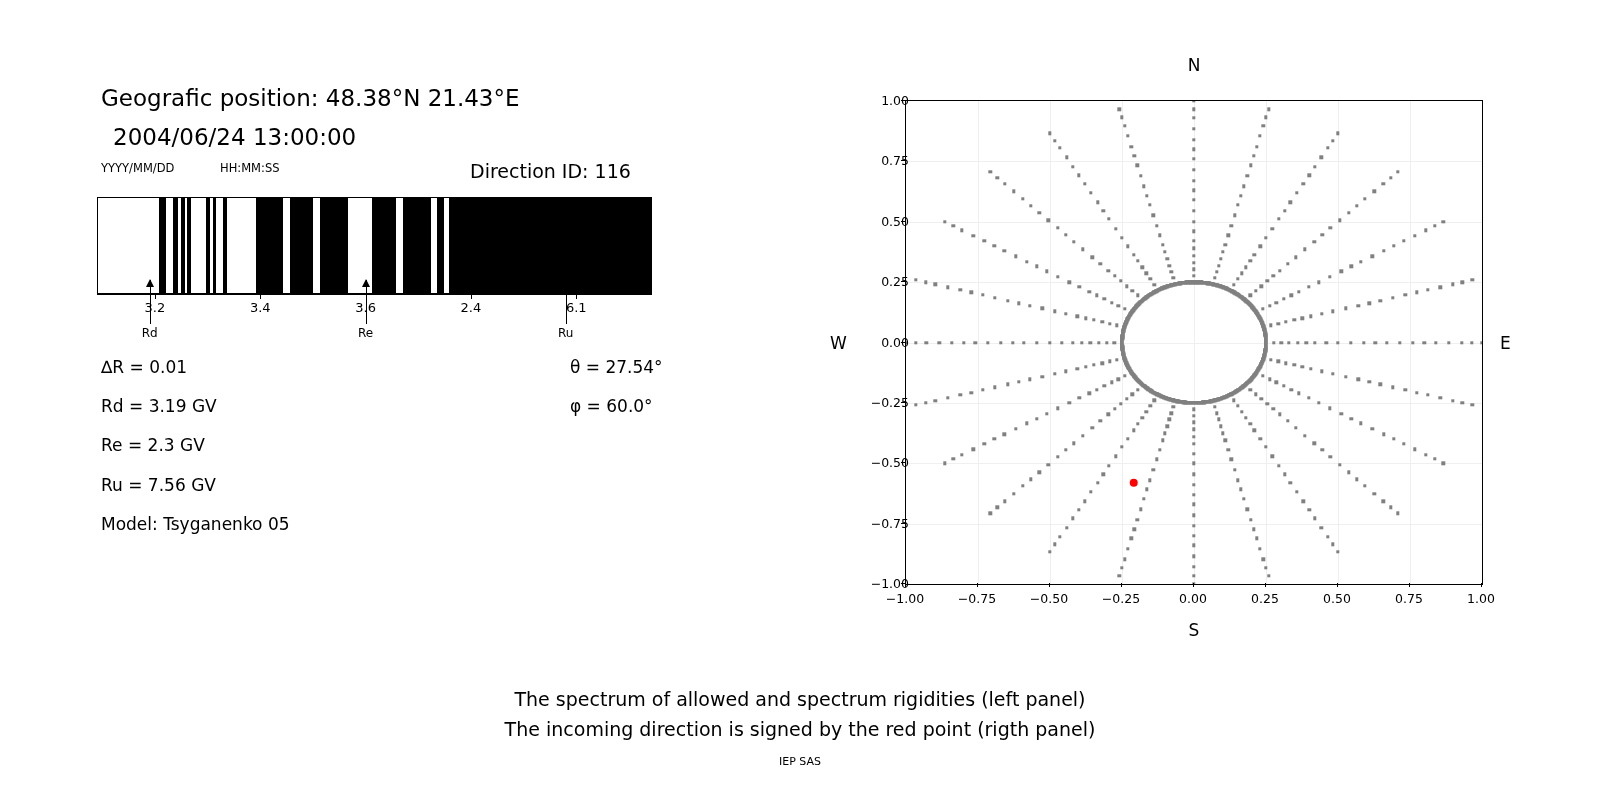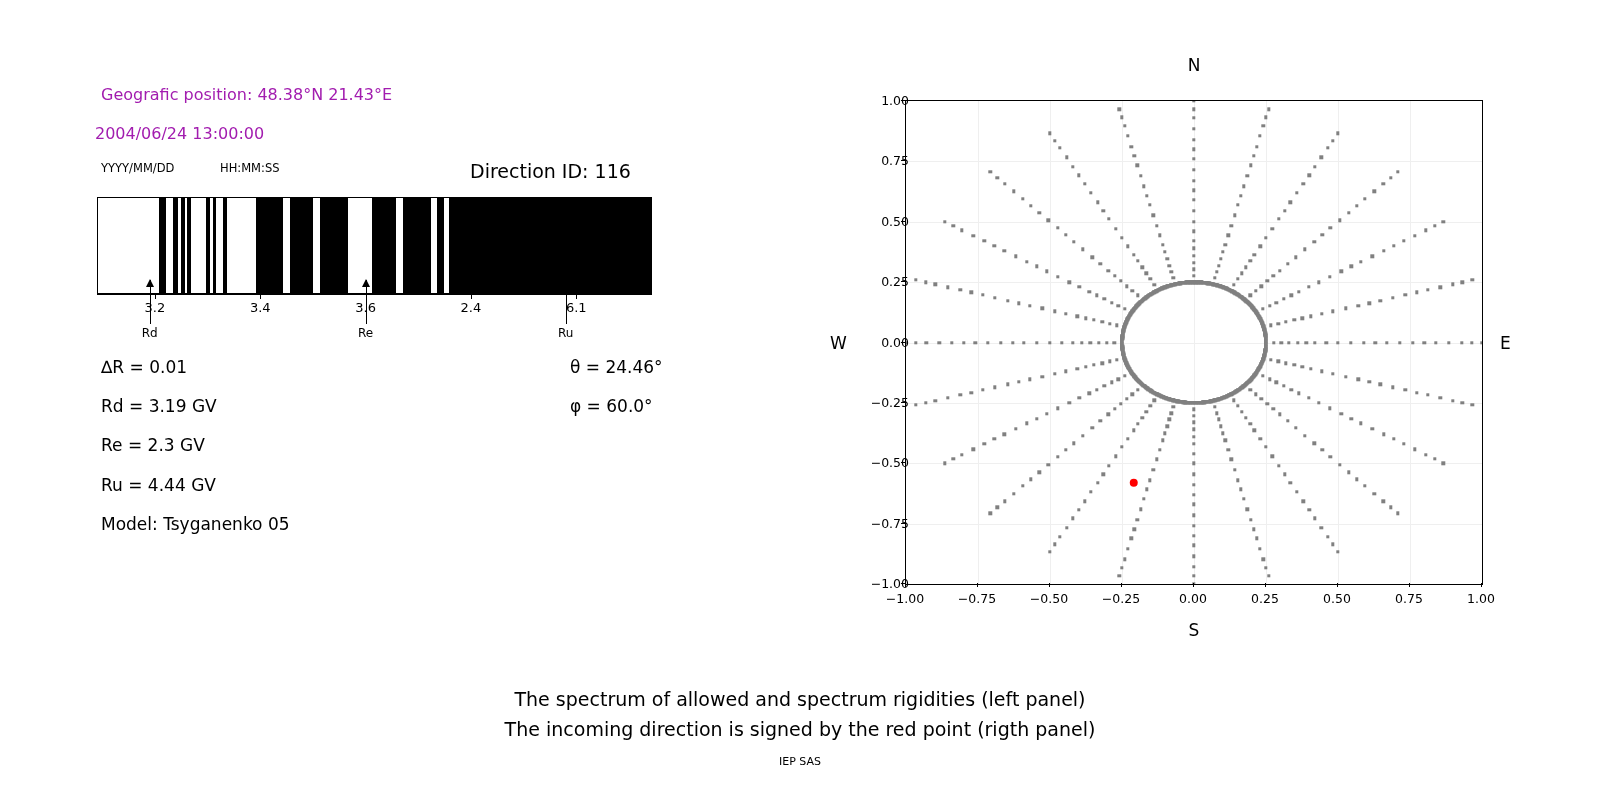--- a/index.html
+++ b/index.html
@@ -6,23 +6,23 @@
   body{
     width:1600px;height:800px;background:#ffffff;
     font-family:"DejaVu Sans","Liberation Sans",sans-serif;
     color:#000000;overflow:hidden;position:relative;
   }
   .abs{position:absolute;}
 
   
   #left-panel{left:0;top:0;width:740px;height:660px;}
 
-  .info-line{font-size:16px;color:#a21caf;white-space:nowrap;}
+  .info-line{font-size:23px;color:#000000;white-space:nowrap;}
   #geo-position{left:101px;top:85px;}
-  #datetime{left:95px;top:124px;}
+  #datetime{left:113px;top:124px;}
   #fmt-date{left:101px;top:161px;font-size:11.5px;}
   #fmt-time{left:220px;top:161px;font-size:11.5px;}
   #direction-id{left:470px;top:160px;font-size:19px;}
 
   
   #spectrum-box{
     left:97px;top:197px;width:555px;height:97px;
     border:1.2px solid #000;box-sizing:border-box;background:#fff;
     overflow:hidden;
   }
@@ -136,23 +136,23 @@
         <div class="head"></div>
         <div class="mlabel">Ru</div>
       </div>
     </div>
 
   <div class="param" style="left:101px;top:357px;">
     <span>∆R = 0.01</span>
   </div>
   <div class="param" style="left:101px;top:396px;">Rd = 3.19 GV</div>
   <div class="param" style="left:101px;top:435px;">Re = 2.3 GV</div>
-  <div class="param" style="left:101px;top:475px;">Ru = 4.44 GV</div>
+  <div class="param" style="left:101px;top:475px;">Ru = 7.56 GV</div>
   <div class="param" style="left:101px;top:514px;">Model: Tsyganenko 05</div>
-  <div class="param" style="left:570px;top:357px;">θ = 24.46°</div>
+  <div class="param" style="left:570px;top:357px;">θ = 27.54°</div>
   <div class="param" style="left:570px;top:396px;">φ = 60.0°</div>
 </div>
 
 <div class="abs" id="right-panel">
   <div class="compass" id="compass-n">N</div>
   <div class="compass" id="compass-s">S</div>
   <div class="compass" id="compass-w">W</div>
   <div class="compass" id="compass-e">E</div>
 
   <div id="plot-frame">

